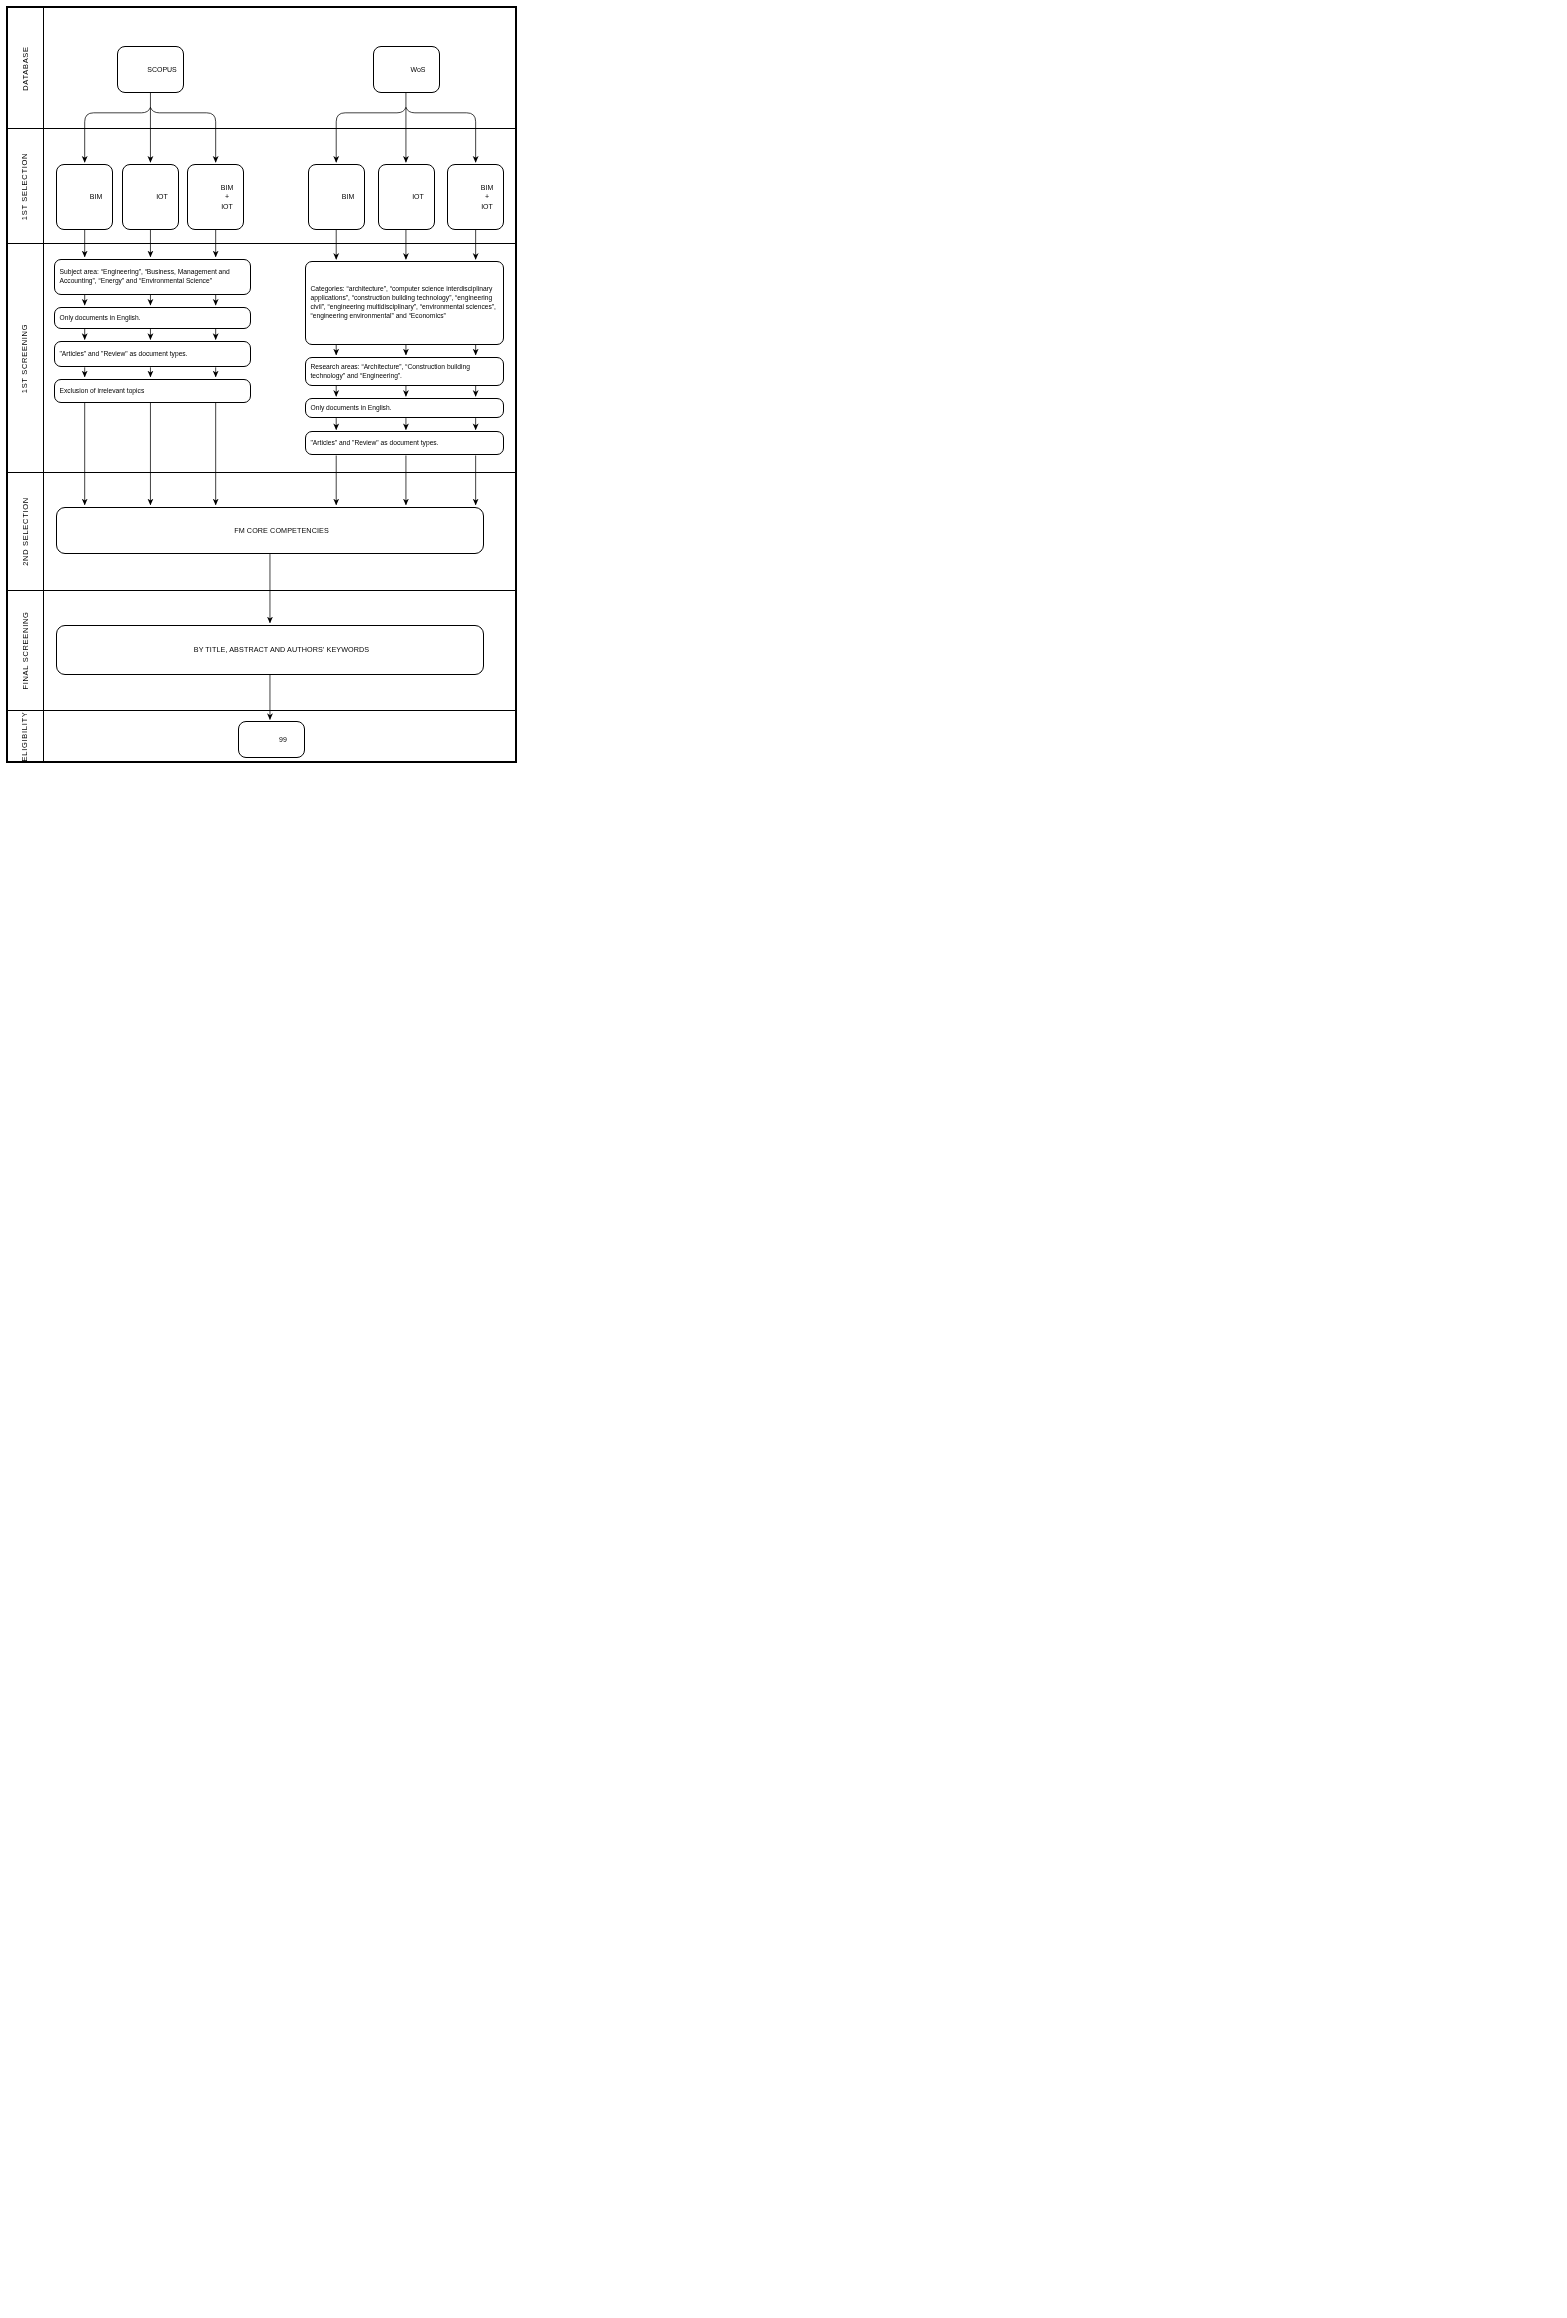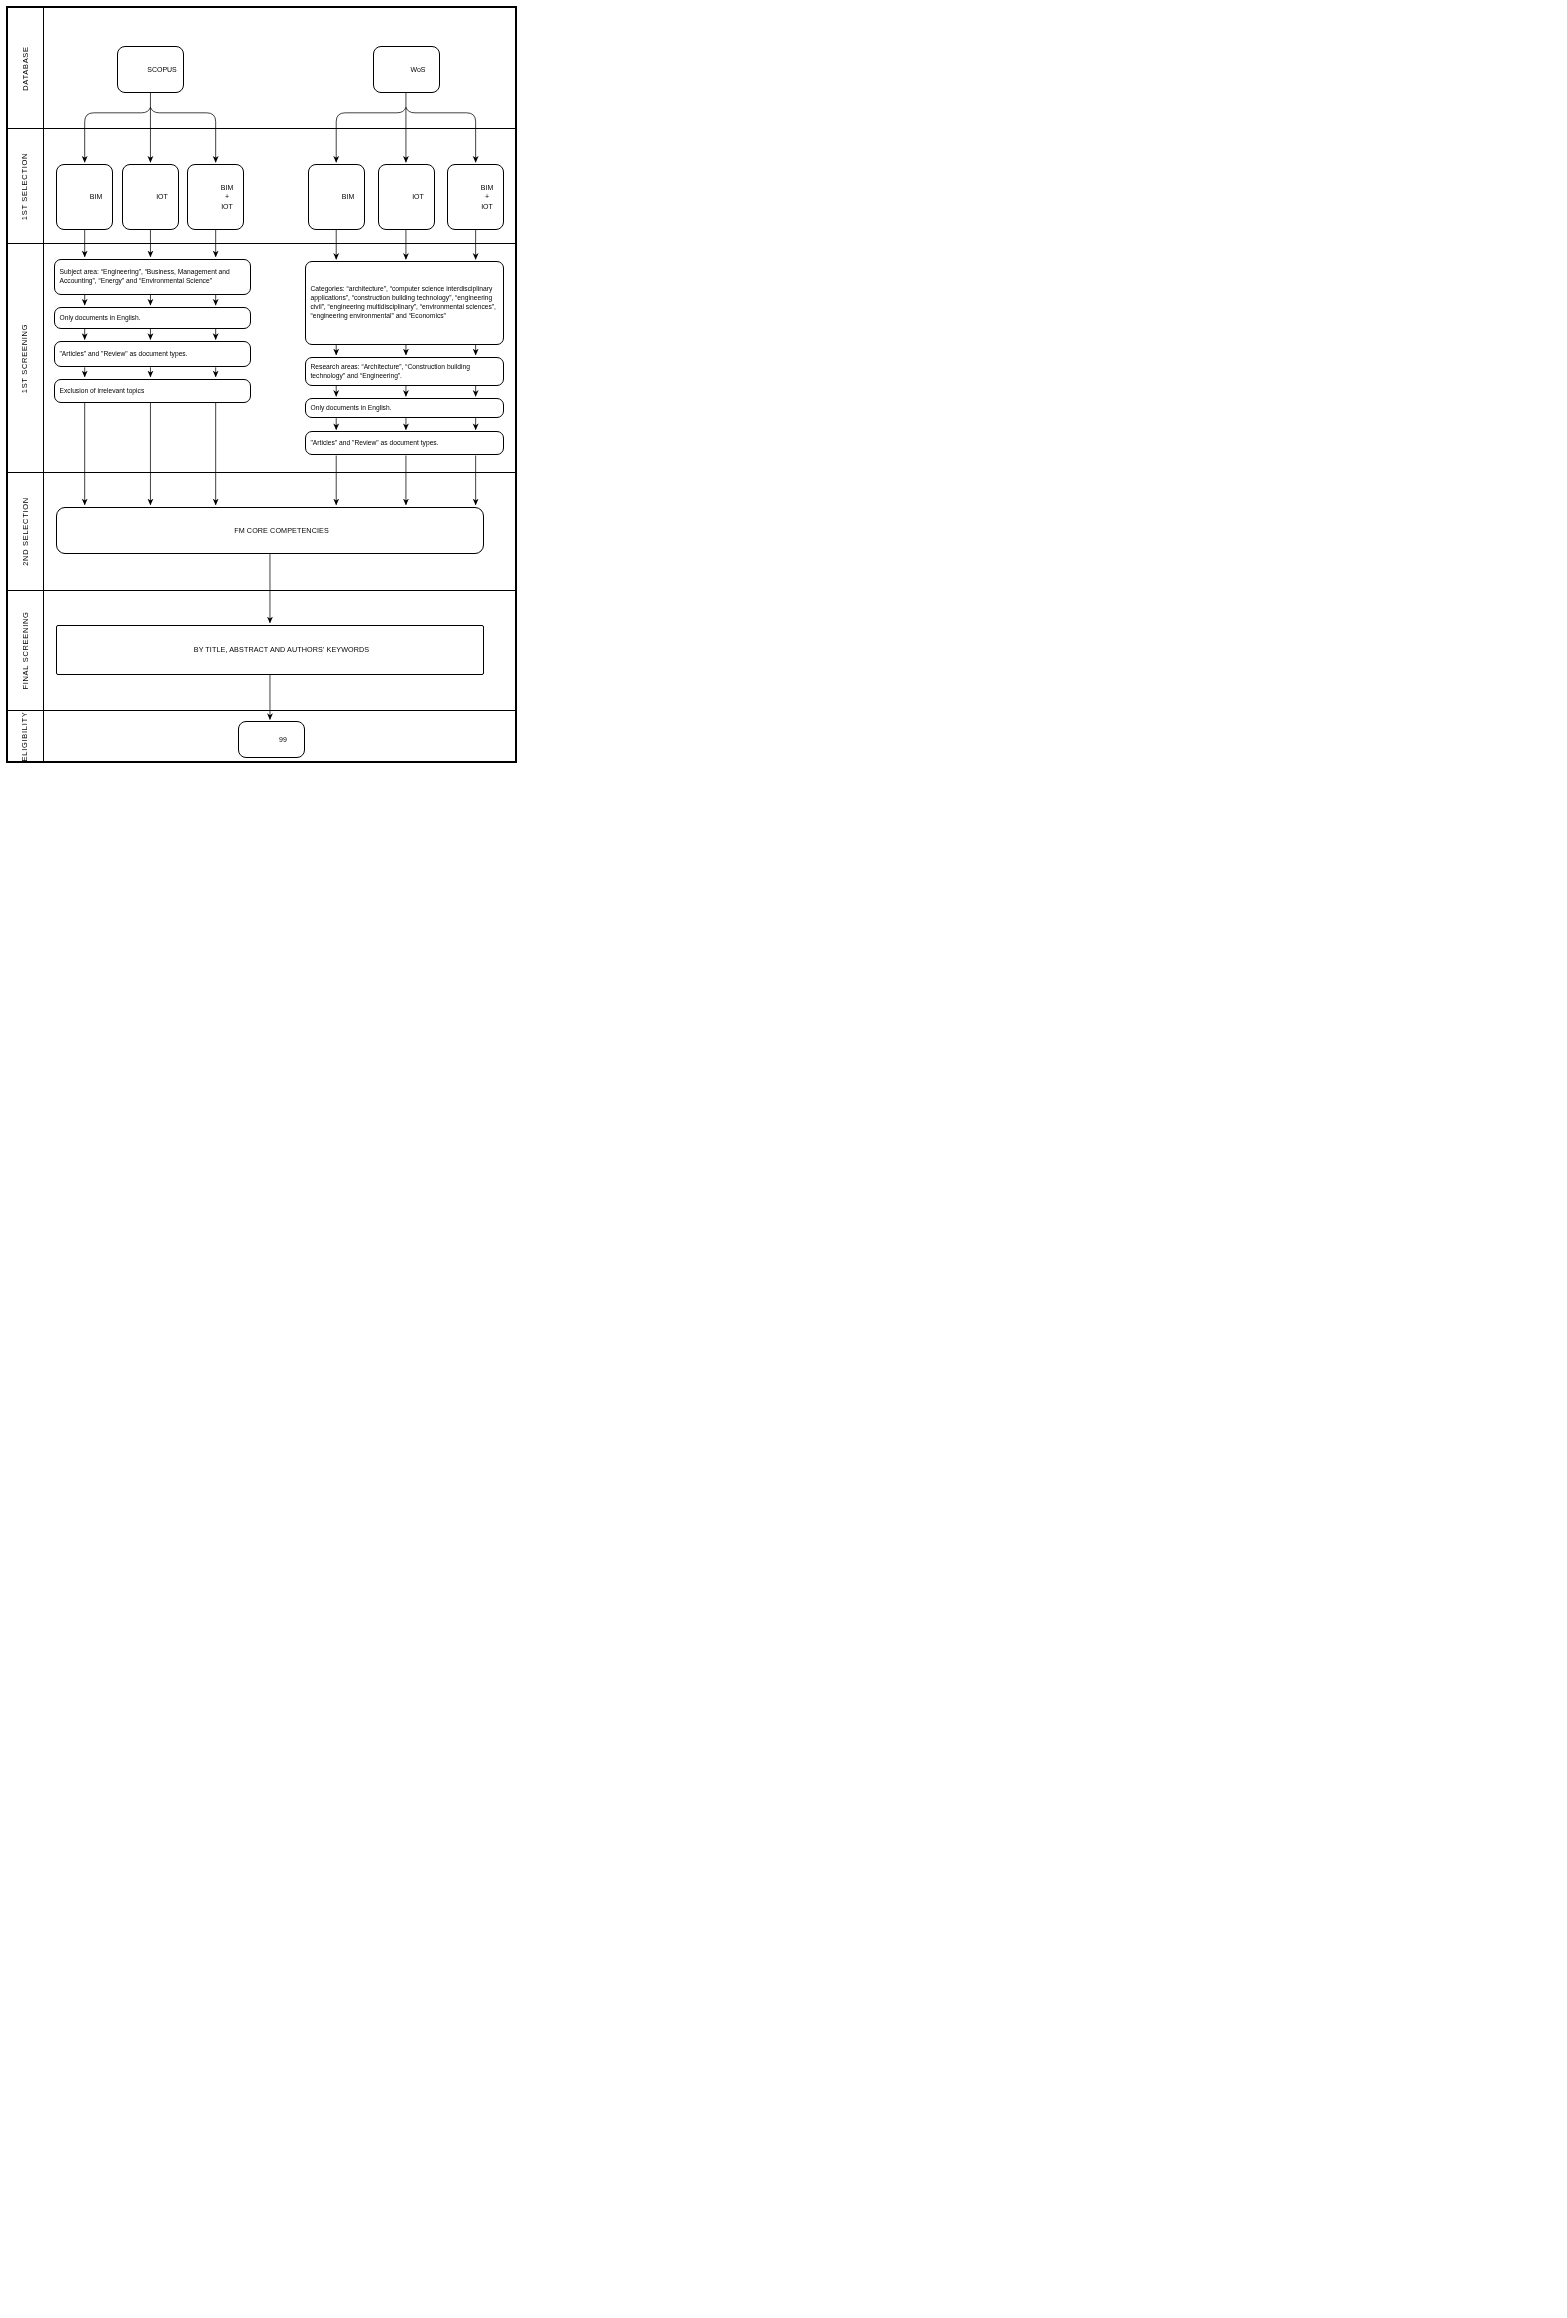--- a/index.html
+++ b/index.html
@@ -164,18 +164,18 @@
     <div class="cond" style="left:46px;top:333px;width:197px;height:26px">"Articles" and "Review" as document types.</div>
     <div class="cond" style="left:46px;top:371px;width:197px;height:24px">Exclusion of irrelevant topics</div>
 
     <div class="cond" style="left:297px;top:253px;width:199px;height:84px">Categories: “architecture”, “computer science interdisciplinary applications”, “construction building technology”, “engineering civil”, “engineering multidisciplinary”, “environmental sciences”, “engineering environmental” and “Economics”</div>
     <div class="cond" style="left:297px;top:349px;width:199px;height:29px">Research areas: “Architecture”, “Construction building technology” and “Engineering”.</div>
     <div class="cond" style="left:297px;top:390px;width:199px;height:20px">Only documents in English.</div>
     <div class="cond" style="left:297px;top:423px;width:199px;height:24px">"Articles" and "Review" as document types.</div>
 
     <div class="node big-label" style="left:48px;top:499px;width:428px;height:47px;border-radius:9px">FM CORE COMPETENCIES</div>
 
-    <div class="node big-label" style="left:48px;top:617px;width:428px;height:50px;border-radius:2px">BY TITLE, ABSTRACT AND AUTHORS' KEYWORDS</div>
+    <div class="node big-label" style="left:48px;top:617px;width:428px;height:50px;border-radius:9px">BY TITLE, ABSTRACT AND AUTHORS' KEYWORDS</div>
 
     <div class="node" style="left:230px;top:713px;width:67px;height:37px">99</div>
   </div>
 </div>
 
 
 </body></html>

